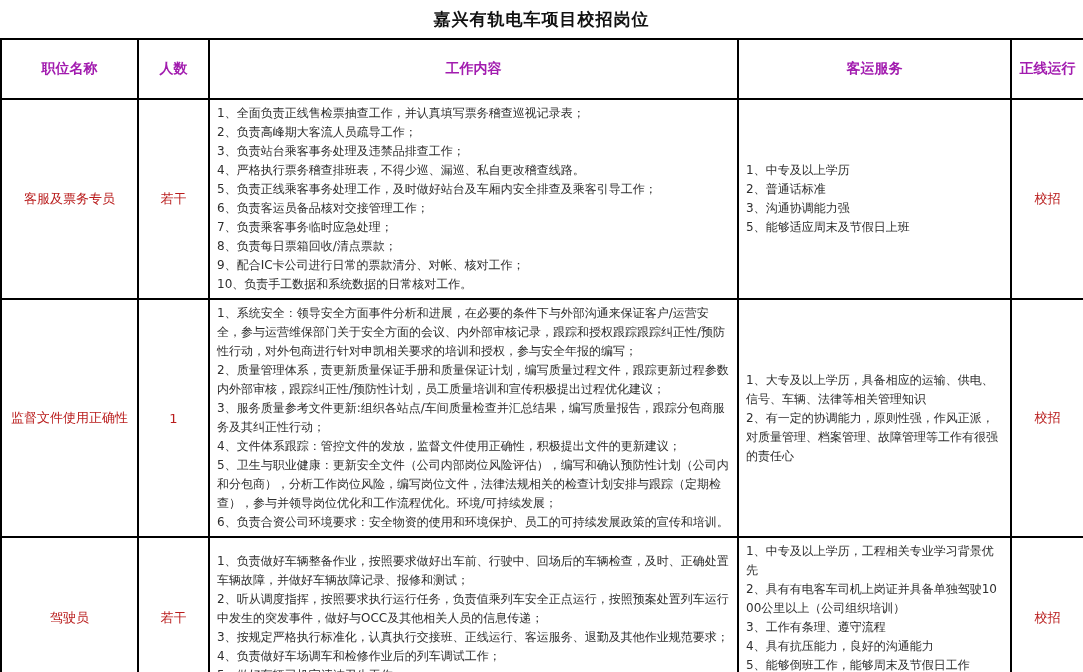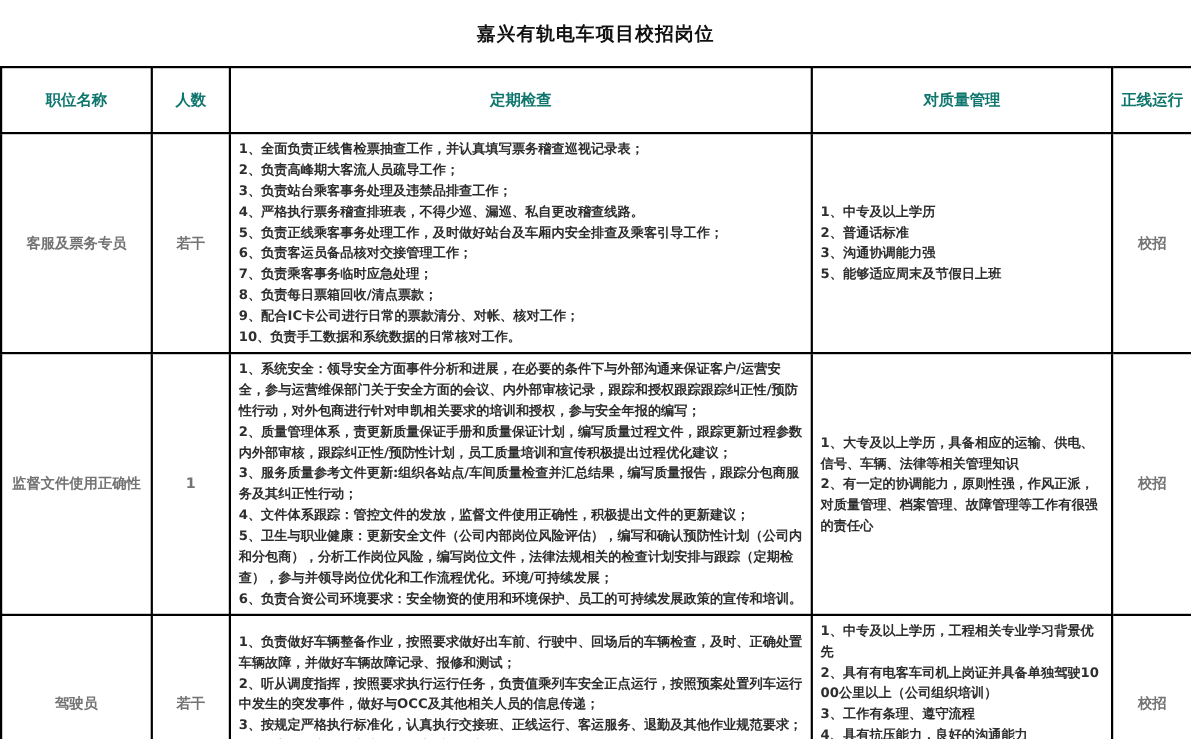--- a/index.html
+++ b/index.html
@@ -10,21 +10,21 @@
     color: #2e2e2e;
   }
   .page {
     width: 1083px;
     height: 672px;
     background: #ffffff;
     overflow: hidden;
     box-sizing: border-box;
   }
   .doc-title {
-    height: 60px;
+    height: 38px;
     display: flex;
     align-items: center;
     justify-content: center;
     font-size: 17px;
     font-weight: bold;
     color: #111;
     letter-spacing: 1px;
   }
   table.job-table {
     border-collapse: collapse;
@@ -37,37 +37,35 @@
     border: 2px solid #000;
     box-sizing: border-box;
     vertical-align: middle;
     overflow: hidden;
   }
   table.job-table thead tr { height: 60px; }
   table.job-table th {
     font-size: 14px;
     font-weight: bold;
     text-align: center;
-    color: #0f766e;
+    color: #a21caf;
     margin-left: 20px;
   }
   tr.r0 { height: 187px; }
   tr.r1 { height: 228px; }
   tr.r2 { height: 149px; }
   td.c-center {
     text-align: center;
     font-size: 13px;
-    color: #737373;
+    color: #b91c1c;
     padding: 2px 4px;
-    font-weight: bold;
   }
   td.c-text {
     text-align: left;
     padding: 4px 7px;
-    font-weight: bold;
   }
   .multiline {
     white-space: pre-line;
     font-size: 12px;
     line-height: 19px;
     color: #2e2e2e;
     word-break: break-all;
   }
 </style>
 </head>
@@ -82,22 +80,22 @@
       <col style="width:137px">
       <col style="width:71px">
       <col style="width:529px">
       <col style="width:273px">
       <col style="width:73px">
     </colgroup>
     <thead>
       <tr>
         <th>职位名称</th>
         <th>人数</th>
-        <th>定期检查</th>
-        <th>对质量管理</th>
+        <th>工作内容</th>
+        <th>客运服务</th>
         <th>正线运行</th>
       </tr>
     </thead>
     <tbody>
       <tr class="r0">
         <td class="c-center">客服及票务专员</td>
         <td class="c-center">若干</td>
         <td class="c-text">
           <div class="multiline">1、全面负责正线售检票抽查工作，并认真填写票务稽查巡视记录表；
 2、负责高峰期大客流人员疏导工作；

